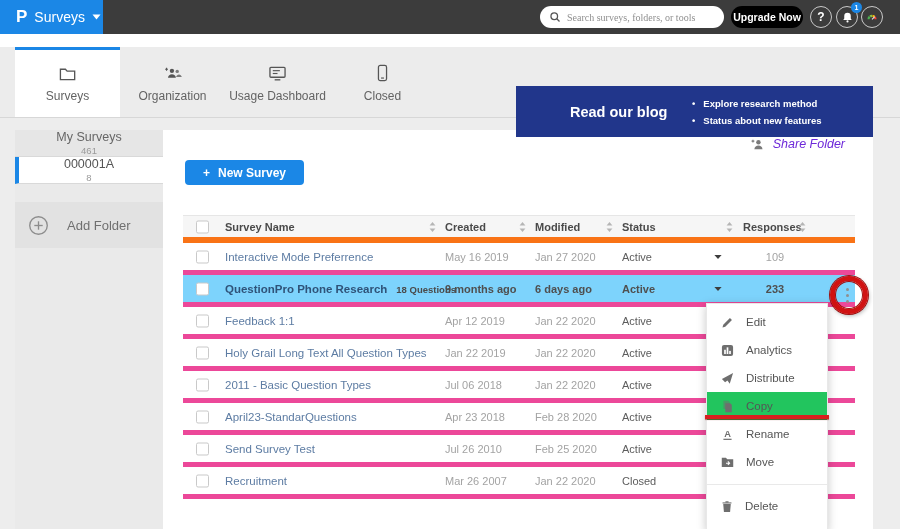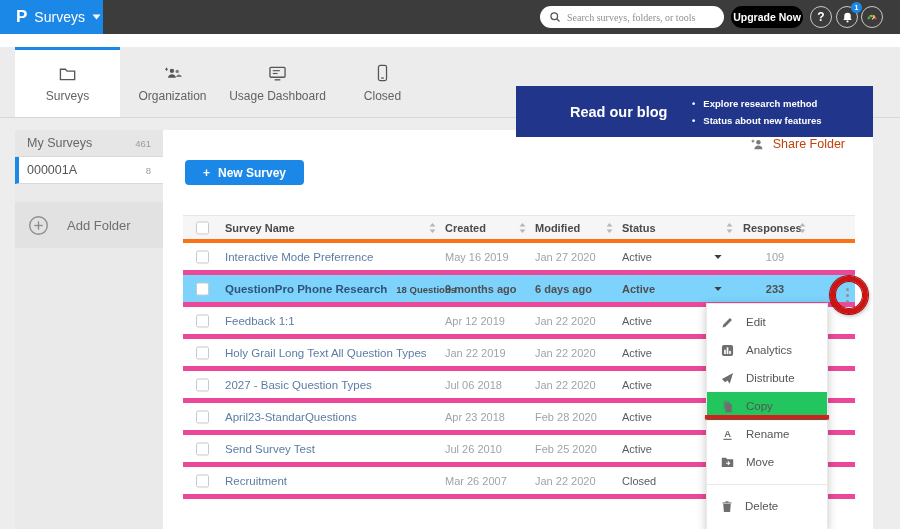--- a/index.html
+++ b/index.html
@@ -38,37 +38,37 @@
   .tab-label { font-size:12px; color:#636363; }
   .banner { position:absolute; left:516px; top:52px; width:357px; height:51px; background:#21368b; color:#fff; cursor:pointer; z-index:3; }
   .banner-title { position:absolute; left:54px; top:18px; font-size:14.5px; font-weight:bold; }
   .banner-bullets { position:absolute; left:176px; top:9px; list-style:none; }
   .banner-bullets li { font-size:9.5px; font-weight:bold; line-height:17px; }
   .banner-bullets li::before { content:"•"; margin-right:8px; }
 
   
   .sidebar { position:absolute; left:15px; top:130px; width:148px; height:399px; background:#eaeaea; }
   .side-item { height:27px; display:flex; align-items:center; justify-content:space-between; padding:0 12px;
-               background:#e6e6e6; border-bottom:1px solid #d9d9d9; font-size:12.5px; color:#666; cursor:pointer; }
+               background:#e6e6e6; border-bottom:1px solid #d9d9d9; font-size:12.5px; color:#666; cursor:pointer;flex-direction:column; }
   .side-item.selected { background:#fff; border-left:4px solid #1b87e6; padding-left:8px; color:#555; }
   .side-count { font-size:9.5px; color:#9a9a9a; }
   .add-folder { position:absolute; left:0; top:72px; width:148px; height:46px; background:#e2e2e2;
                 display:flex; align-items:center; gap:18px; padding-left:13px; font-size:13px; color:#707070; cursor:pointer; }
 
   
   .main { position:absolute; left:163px; top:130px; width:710px; height:399px; background:#fff; }
   .share-folder { position:absolute; top:7px; right:28px; display:flex; align-items:center; gap:8px;
-                  color:#c2410c; font-size:12.5px; cursor:pointer; }
+                  color:#6d28d9; font-size:12.5px; cursor:pointer;font-style:italic; }
   .new-survey { position:absolute; left:22px; top:30px; width:119px; height:25px; background:#1b87e6; border:none;
                 border-radius:4px; color:#fff; font-size:12px; font-weight:bold; display:flex; align-items:center;
                 justify-content:center; gap:8px; cursor:pointer; font-family:inherit; }
 
   
   .table { position:absolute; left:20px; top:85px; width:672px; }
-  .thead { position:relative; height:28px; background:#f6f6f6; border-top:1px solid #e6e6e6; border-bottom:4px solid #f97316; }
+  .thead { position:relative; height:28px; background:#f6f6f6; border-top:1px solid #e6e6e6; border-bottom:6px solid #f97316; }
   .trow  { position:relative; height:32px; border-bottom:5px solid #ec4899; background:#fff; }
   .trow.em { background:#7dd3fc; }
   .cell  { position:absolute; top:50%; transform:translateY(-50%); font-size:11px; color:#a3a3a3; white-space:nowrap; }
   .hcell { position:absolute; top:50%; transform:translateY(-50%); font-size:11px; font-weight:bold; color:#4a4a4a; white-space:nowrap; }
   .cbx { position:absolute; left:13px; top:50%; transform:translateY(-50%); width:13px; height:13px;
          border:1px solid #c9c9c9; border-radius:2px; background:#fff; cursor:pointer; }
   .c-name{left:42px;} .c-created{left:262px;} .c-mod{left:352px;}
   .c-status{left:439px; color:#5c5c5c;}
   .c-caret{left:531px; cursor:pointer;}
   .c-resp{left:552px; width:80px; text-align:center;}
@@ -308,21 +308,21 @@
         <div class="trow">
           <span class="cbx"></span>
           <span class="cell c-name"><a class="sname">Holy Grail Long Text All Question Types</a></span>
           <span class="cell c-created">Jan 22 2019</span>
           <span class="cell c-mod">Jan 22 2020</span>
           <span class="cell c-status">Active</span>
           <span class="cell c-resp"></span>
         </div>
         <div class="trow">
           <span class="cbx"></span>
-          <span class="cell c-name"><a class="sname">2027 - Basic Question Types</a></span>
+          <span class="cell c-name"><a class="sname">2011 - Basic Question Types</a></span>
           <span class="cell c-created">Jul 06 2018</span>
           <span class="cell c-mod">Jan 22 2020</span>
           <span class="cell c-status">Active</span>
           <span class="cell c-resp"></span>
         </div>
         <div class="trow">
           <span class="cbx"></span>
           <span class="cell c-name"><a class="sname">April23-StandarQuestions</a></span>
           <span class="cell c-created">Apr 23 2018</span>
           <span class="cell c-mod">Feb 28 2020</span>

